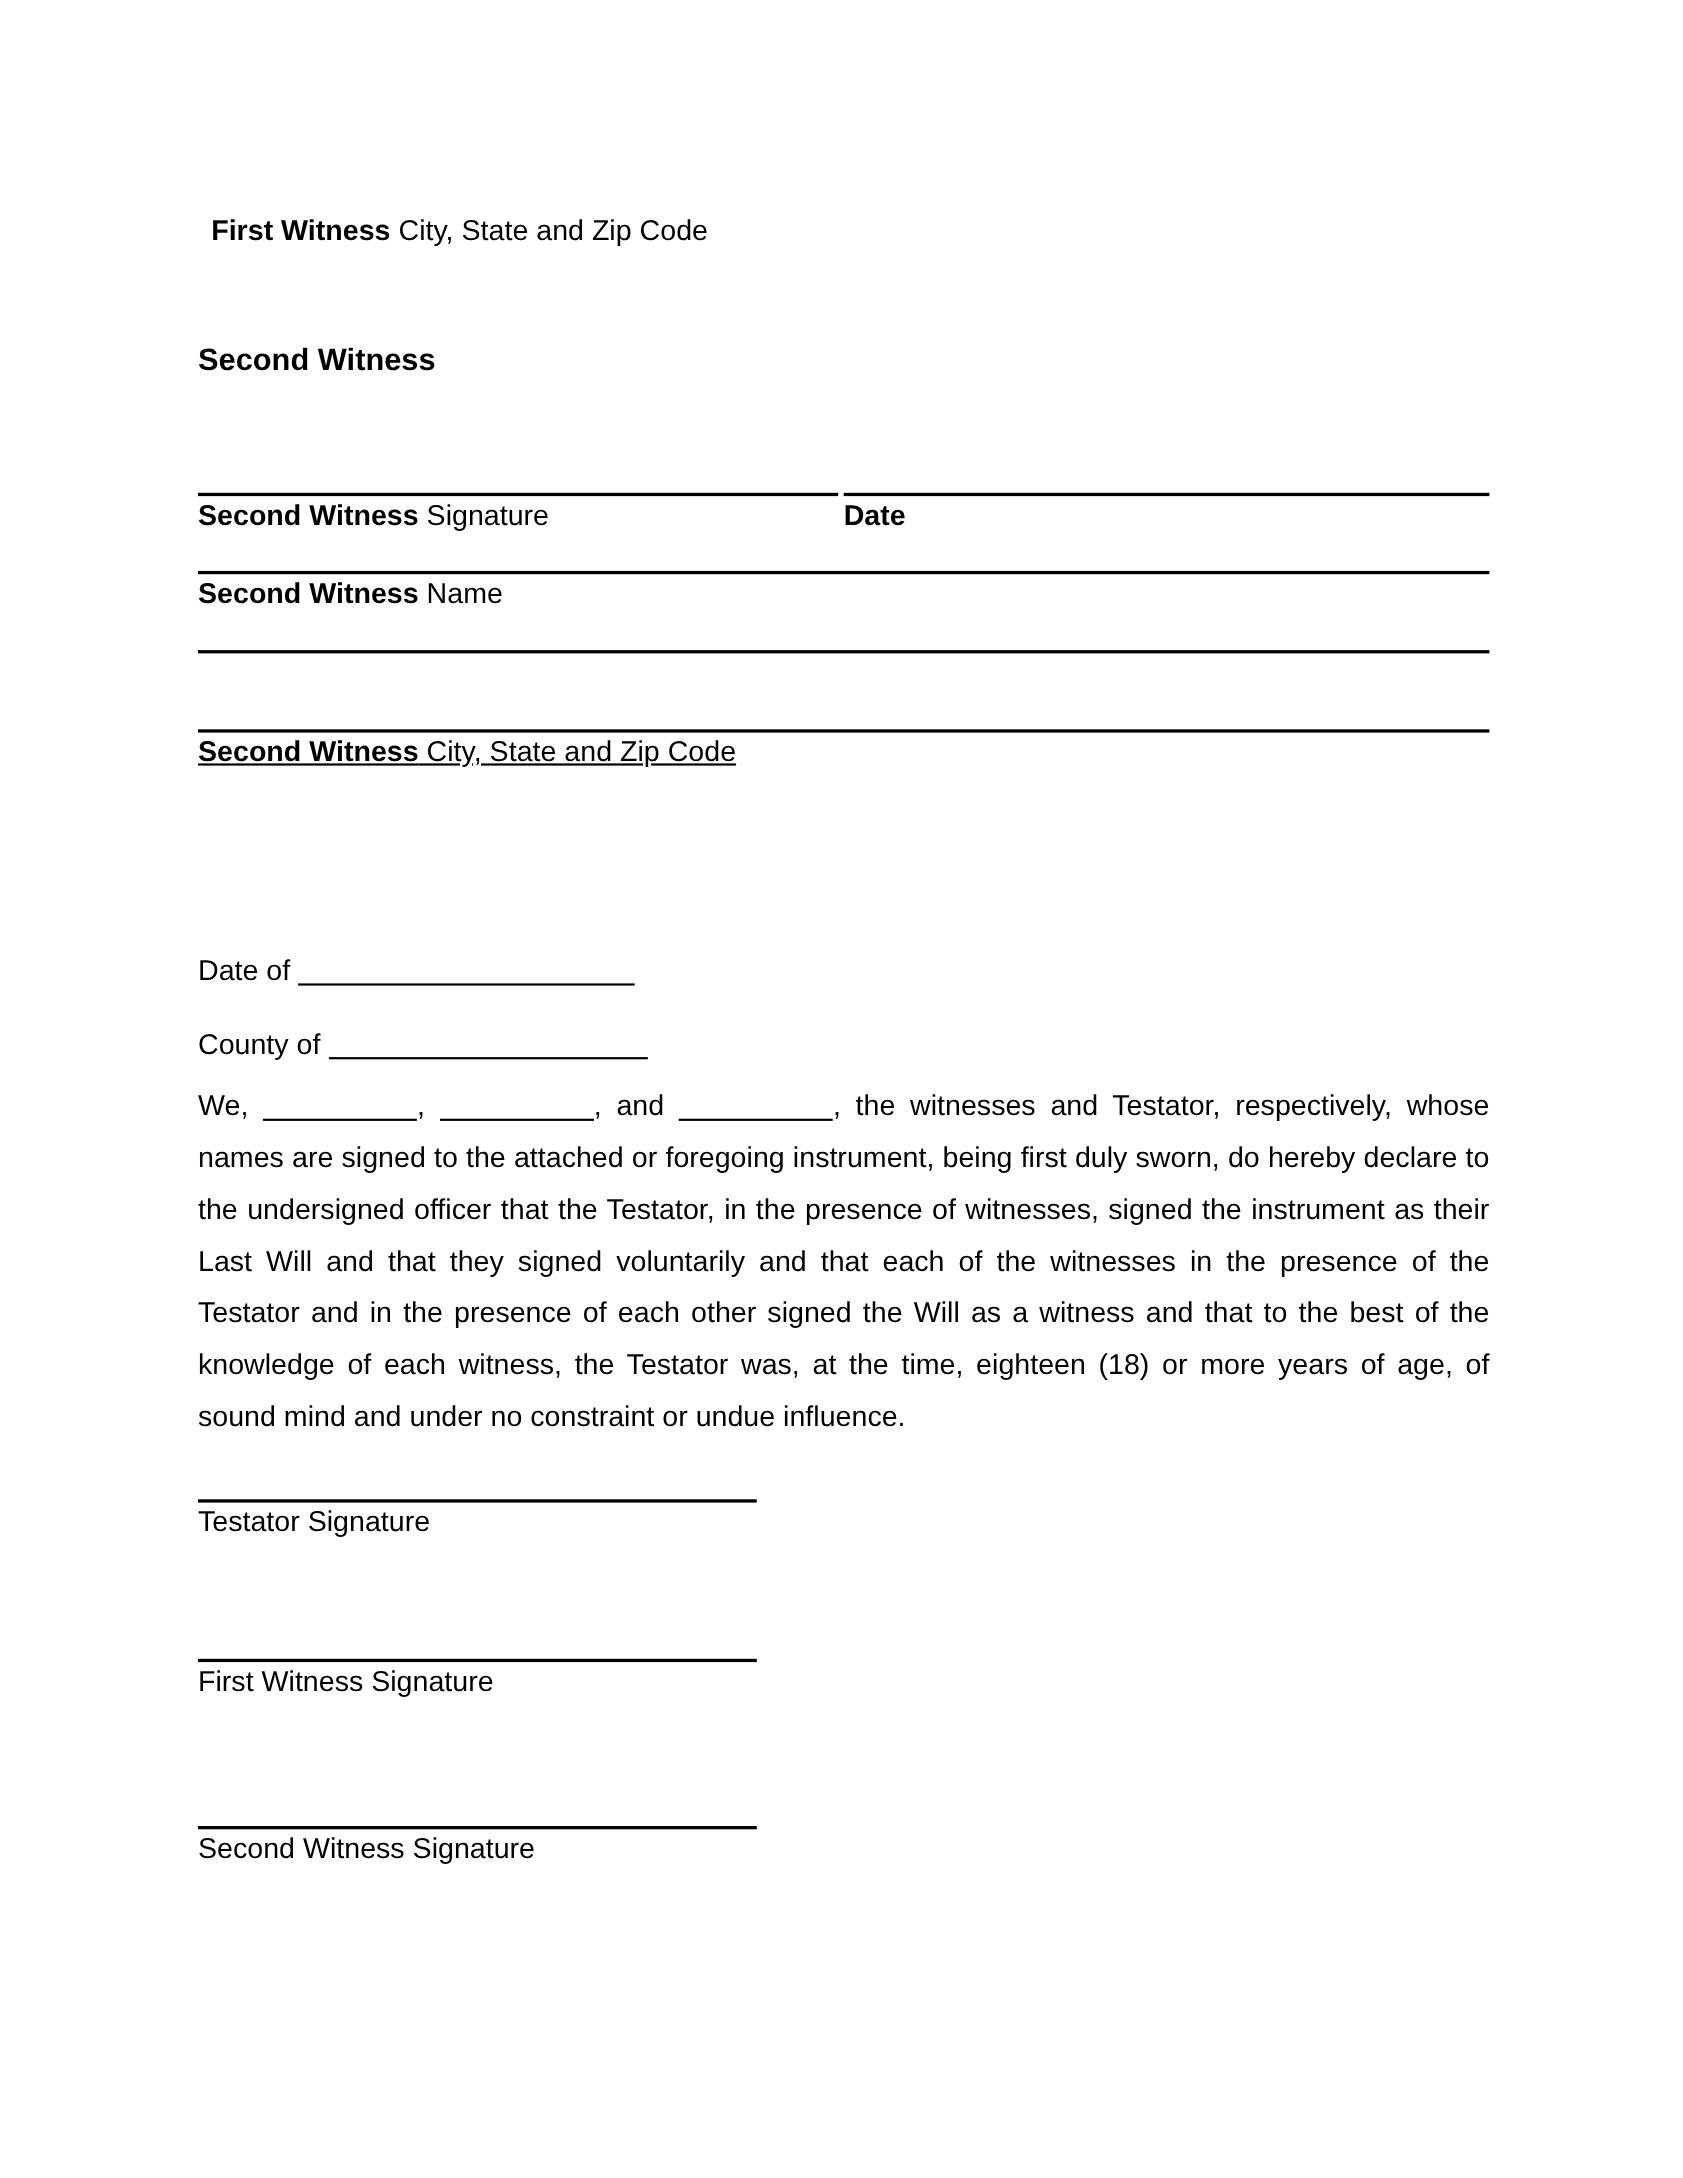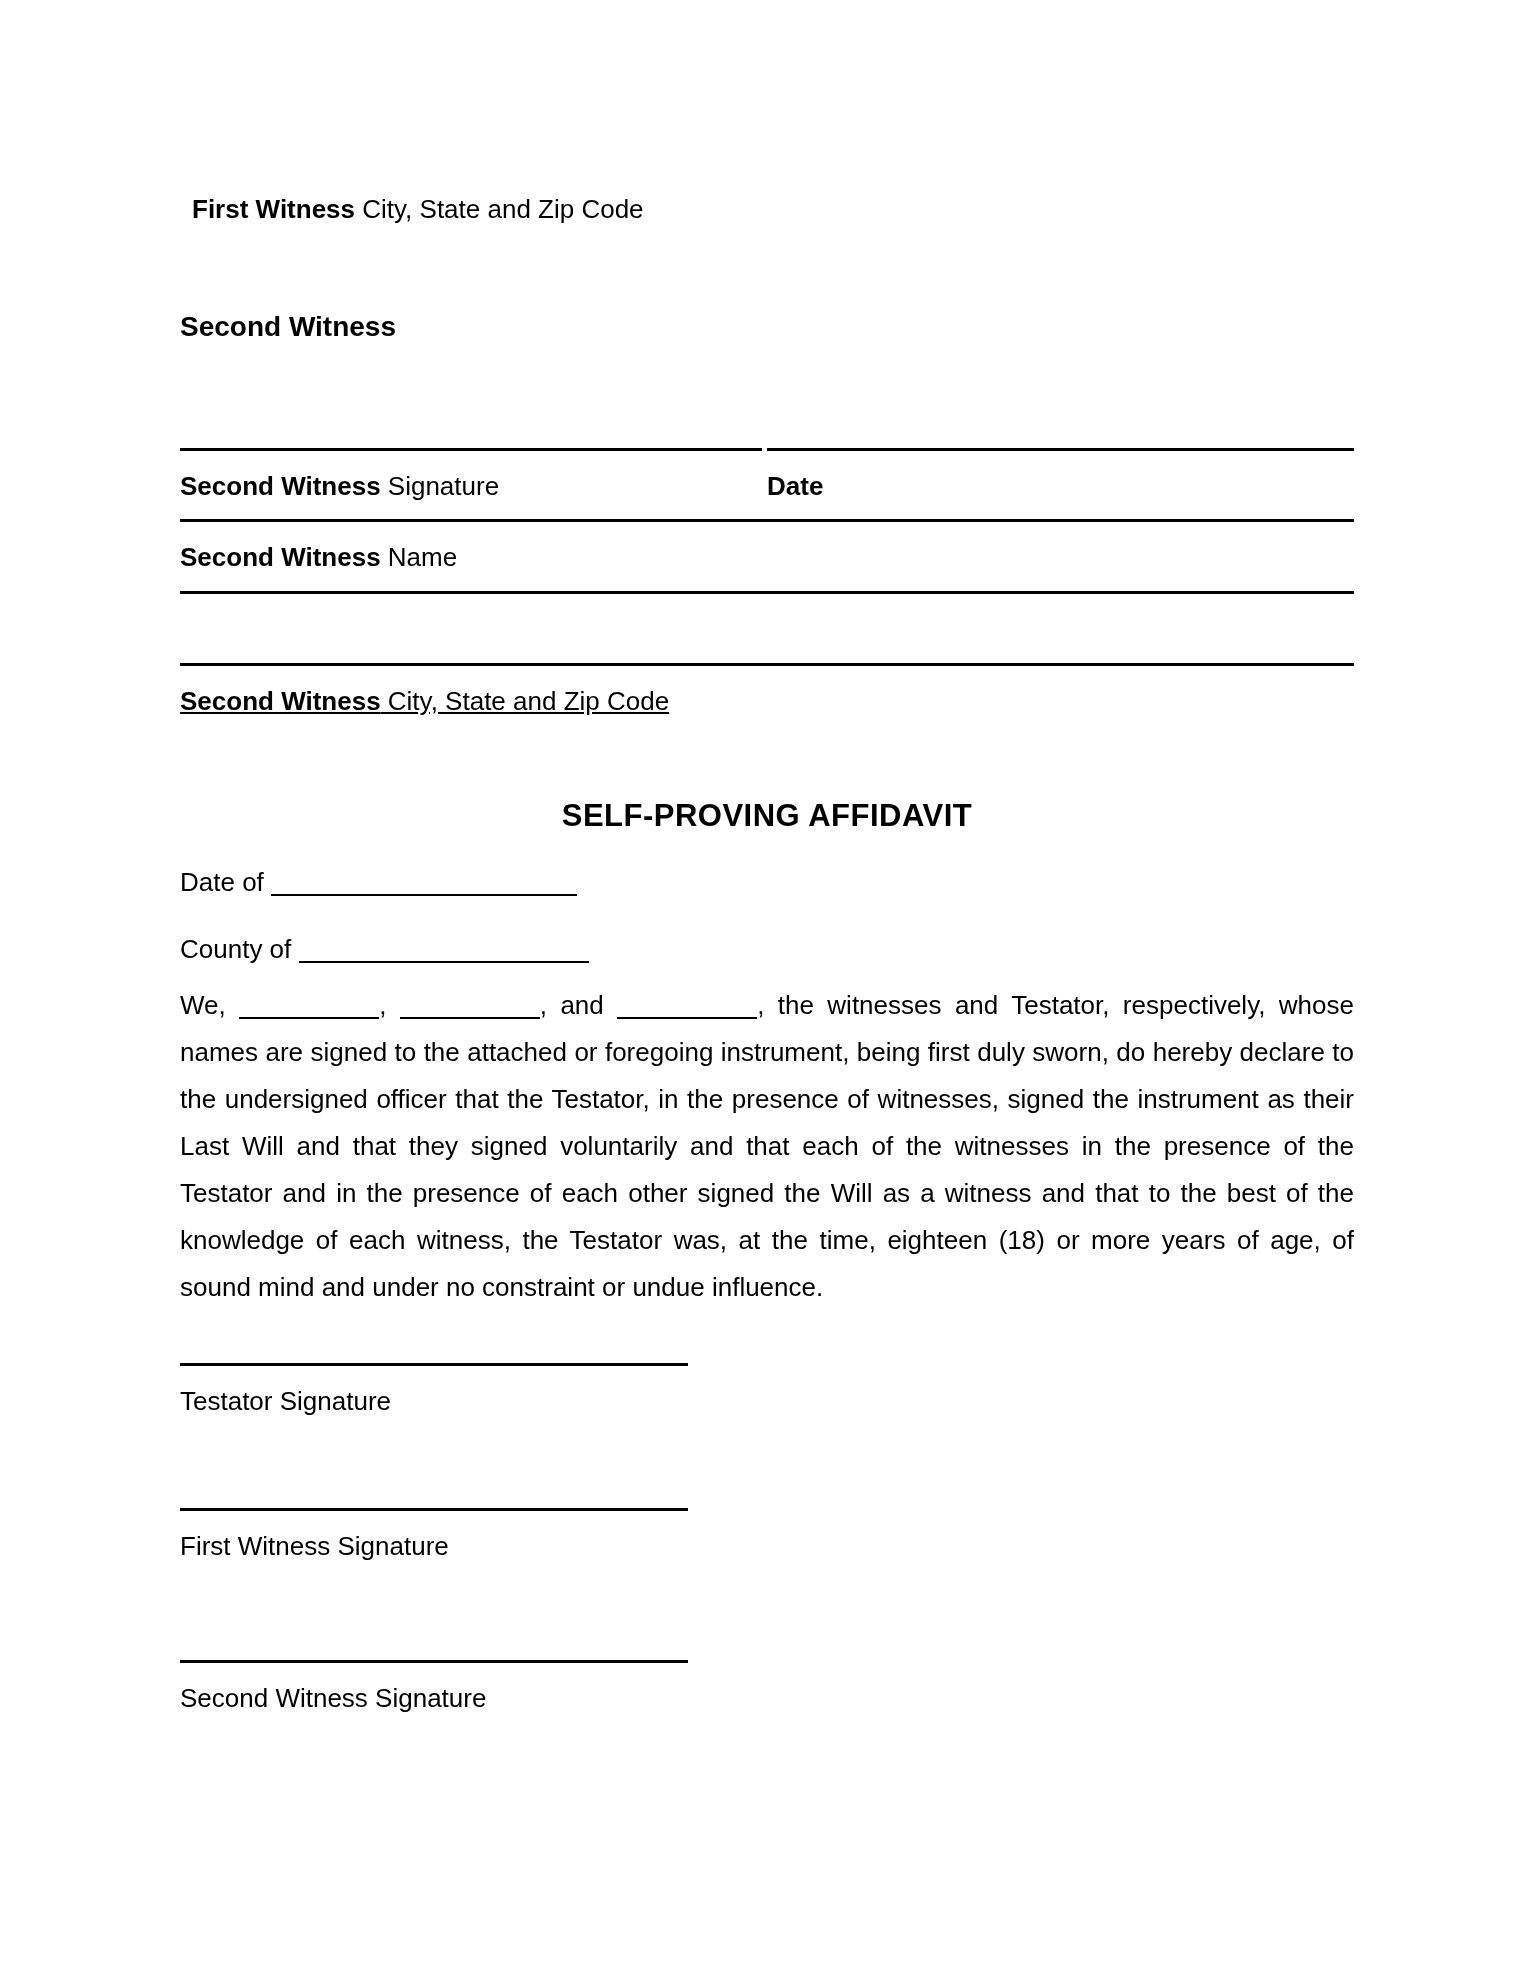--- a/index.html
+++ b/index.html
@@ -15,21 +15,21 @@
     width: 1530px;
     height: 1980px;
     background: #ffffff;
     overflow: hidden;
   }
   .abs { position: absolute; }
   .b { font-weight: 700; }
   .lbl { font-size: 26px; line-height: 30px; margin-left: 12px; }
   .heading { font-size: 28px; font-weight: 700; line-height: 32px; }
   .fline { border-top: 3px solid #000; height: 0; }
-  .flabel { margin-top: 20px; font-size: 26px; line-height: 30px; }
+  .flabel { margin-top: 2px; font-size: 26px; line-height: 30px; }
   .split { display: flex; gap: 5px; }
   .title { font-size: 31px; font-weight: 700; text-align: center; letter-spacing: 0.5px; line-height: 36px; }
   .inline-lbl { font-size: 26px; line-height: 32px; }
   .blank {
     display: inline-block;
     border-bottom: 2px solid #000;
     position: relative;
     top: 5px;
   }
   .pblank { width: 140px; }
@@ -75,21 +75,20 @@
     <div class="fline"></div>
   </div>
 
   <div class="abs" style="left:180px; top:663px; width:1174px;text-decoration:underline;">
     <div class="fline"></div>
     <div class="flabel">
       <span class="b">Second Witness</span><span> City, State and Zip Code</span>
     </div>
   </div>
 
-  <div class="abs title" style="left:180px; top:798px; width:1174px;">SELF-PROVING AFFIDAVIT</div>
 
   <div class="abs inline-lbl" style="left:180px; top:866px;">
     <span>Date of </span><span class="blank" style="width:306px;"></span>
   </div>
 
   <div class="abs inline-lbl" style="left:180px; top:933px;">
     <span>County of </span><span class="blank" style="width:290px;"></span>
   </div>
 
   <p class="abs para" style="left:180px; top:982px; width:1174px;"><span>We, </span><span class="blank pblank"></span><span>, </span><span class="blank pblank"></span><span>, and </span><span class="blank pblank"></span><span>, the witnesses and Testator, respectively, whose names are signed to the attached or foregoing instrument, being first duly sworn, do hereby declare to the undersigned officer that the Testator, in the presence of witnesses, signed the instrument as their Last Will and that they signed voluntarily and that each of the witnesses in the presence of the Testator and in the presence of each other signed the Will as a witness and that to the best of the knowledge of each witness, the Testator was, at the time, eighteen (18) or more years of age, of sound mind and under no constraint or undue influence.</span></p>

